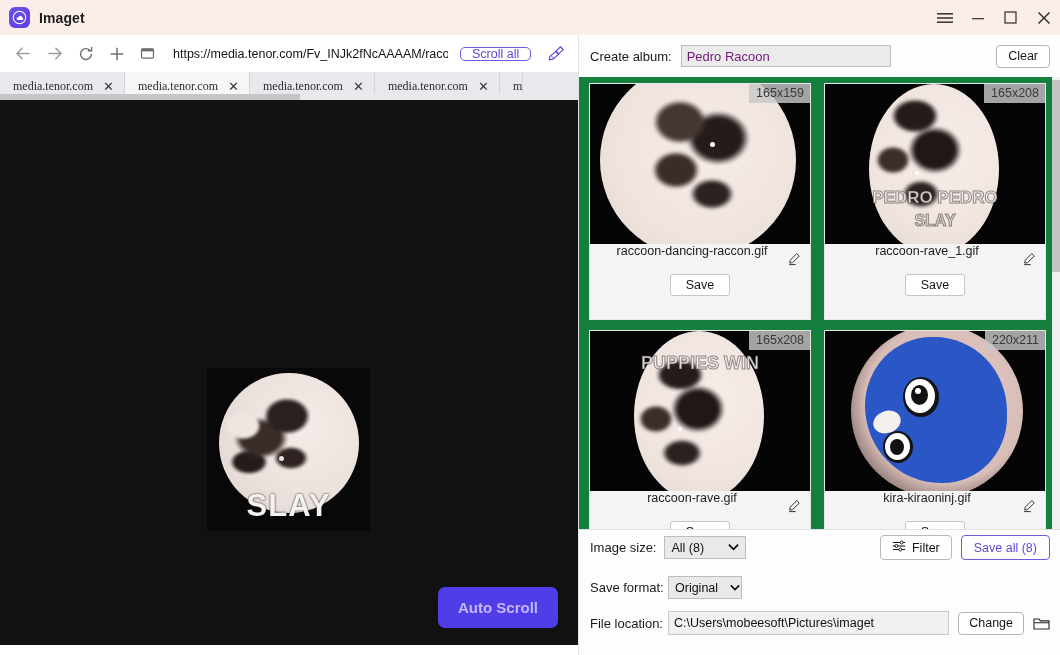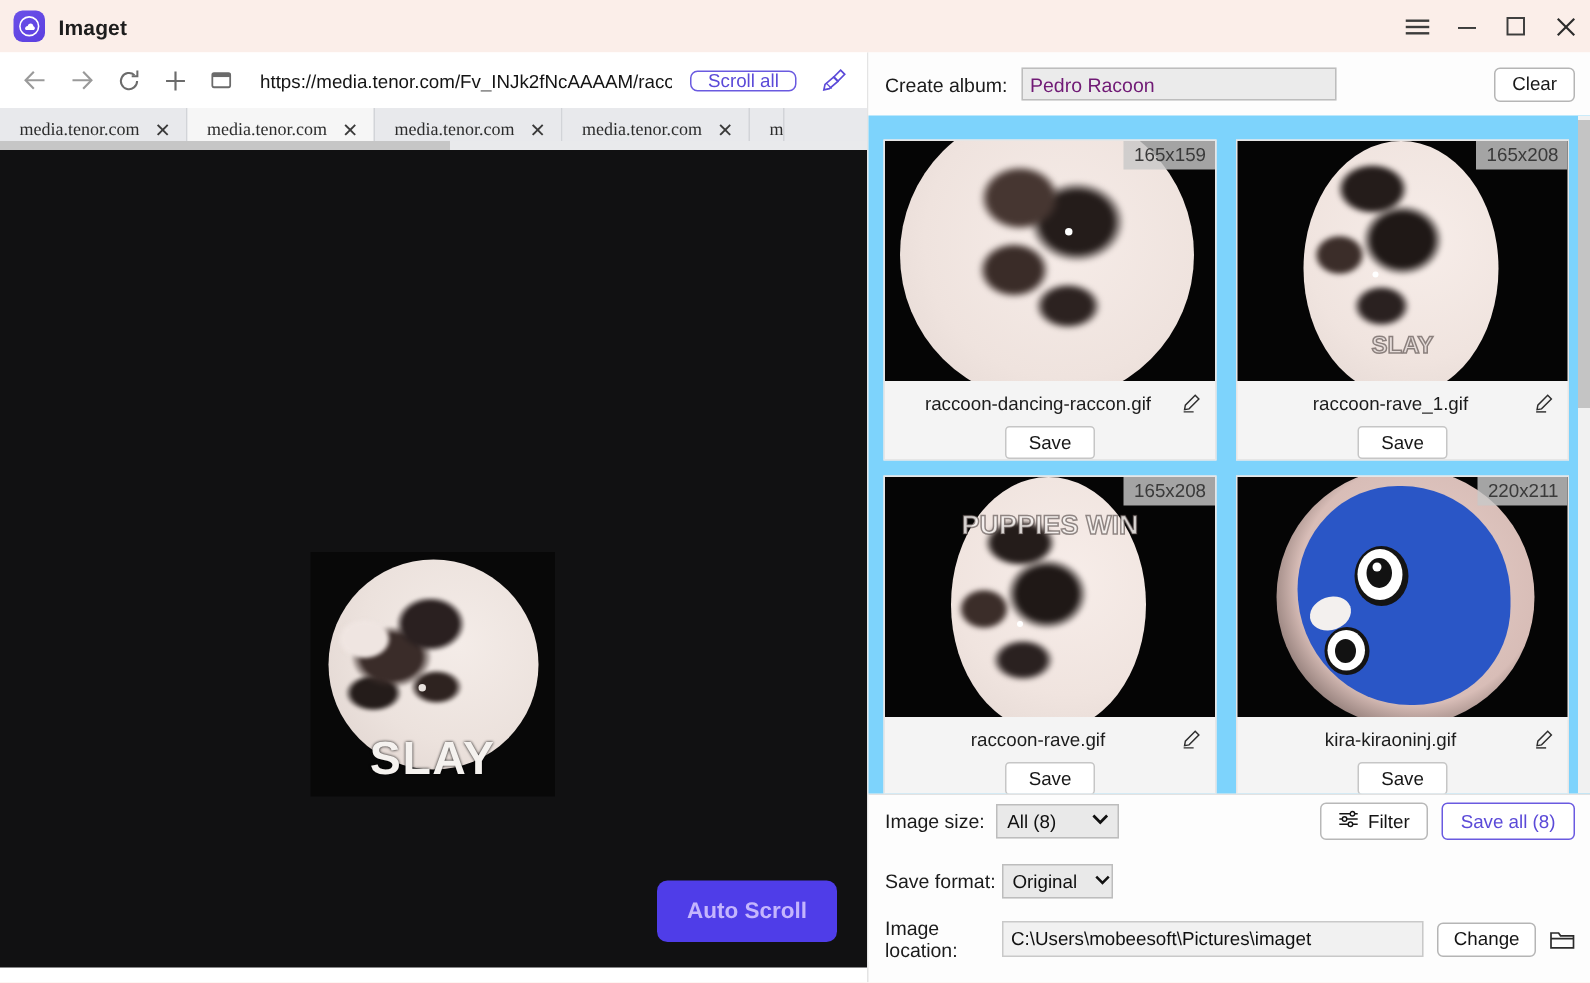--- a/index.html
+++ b/index.html
@@ -163,51 +163,51 @@
   }
   .clear-btn {
     margin-left: auto; height: 23px; padding: 0 11px;
     border: 1px solid #b5b5b5; border-radius: 4px; background: #fff;
     font-size: 12.5px; color: #181818; display: flex; align-items: center;
     cursor: default;
   }
 
   .grid-wrap {
     position: relative; height: 452px; overflow: hidden;
-    background: #7dd3fc; padding: 16px 10px;
+    background: #15803d; padding: 6px 10px;
   }
   .grid {
     display: grid; grid-template-columns: 222px 222px;
     gap: 10px 13px;
   }
   .card {
     background: #f4f4f4; border: 1px solid #e6e6e6;
     display: flex; flex-direction: column;
   }
   .thumb {
     position: relative; width: 100%; height: 160px;
     background: #050505; overflow: hidden;
   }
   .dim-badge {
     position: absolute; right: 0; top: 0;
     background: rgba(200,200,200,.82); color: #3a3a3a;
     font-size: 12.5px; padding: 2px 6px 3px 7px;
   }
   .card-name-row {
-    display: flex; align-items: center; justify-content: center;
+    display: flex; justify-content: center;
     position: relative; height: 30px; padding: 0 26px 0 10px;
   }
   .card-name { font-size: 12.5px; color: #1c1c1c; }
   .edit-icon {
     position: absolute; right: 9px; top: 50%;
     transform: translateY(-50%);
     width: 14px; height: 14px; color: #2e2e2e; cursor: default;
   }
   .save-btn {
-    align-self: center; margin-bottom: 0;
+    align-self: center; margin-bottom: 23px;
     height: 22px; padding: 0 15px;
     border: 1px solid #c6c6c6; border-radius: 3px; background: #fff;
     font-size: 12.5px; color: #171717; display: flex; align-items: center;
     cursor: default;
   }
   .vscroll {
     position: absolute; right: 0px; top: 0; width: 8px; height: 452px;
     background: #f1f1f1;
   }
   .vscroll .thumb-bar {
@@ -446,20 +446,21 @@
         <div class="card">
           <div class="thumb">
             <div class="tb-circle" style="left:44px;top:0px;width:130px;height:170px;background:radial-gradient(circle at 60% 40%,#f7ede9 0%,#f0e4df 60%,#e3d7d2 100%);"></div>
             <div style="position:absolute;left:48px;top:14px;width:110px;height:130px;filter:blur(1.4px);
                         background:
                           radial-gradient(ellipse 30px 22px at 42px 18px,#241c1a 0%,#241c1a 60%,rgba(36,28,26,0) 80%),
                           radial-gradient(ellipse 34px 30px at 62px 52px,#1f1816 0%,#1f1816 58%,rgba(31,24,22,0) 80%),
                           radial-gradient(ellipse 22px 18px at 20px 62px,#3b2d29 0%,#3b2d29 58%,rgba(59,45,41,0) 80%),
                           radial-gradient(ellipse 24px 18px at 48px 96px,#2a2120 0%,#2a2120 55%,rgba(42,33,32,0) 80%);"></div>
             <div style="position:absolute;left:90px;top:87px;width:4px;height:4px;border-radius:50%;background:#fff;"></div>
+            <div class="cap" style="bottom:36px;font-size:17px;">PEDRO PEDRO</div>
             <div class="cap" style="bottom:14px;font-size:16px;color:rgba(224,215,212,.7);">SLAY</div>
             <div class="dim-badge">165x208</div>
           </div>
           <div class="card-name-row">
             <span class="card-name">raccoon-rave_1.gif</span>
             <span class="edit-icon">
               <svg width="14" height="14" viewBox="0 0 16 16">
                 <path d="M11.2 1.8l2.8 2.8-7.5 7.5-3.4.6.6-3.4z" fill="none" stroke="#2e2e2e" stroke-width="1.1"></path>
                 <line x1="2.4" y1="14.4" x2="10" y2="14.4" stroke="#2e2e2e" stroke-width="1.1"></line>
               </svg>
@@ -566,21 +567,21 @@
         <div class="sel sel-format">
           <span>Original</span>
           <span class="caret">
             <svg width="10" height="7" viewBox="0 0 12 8">
                 <polyline points="1,1.5 6,6.5 11,1.5" fill="none" stroke="#111" stroke-width="2"></polyline>
               </svg>
           </span>
         </div>
       </div>
       <div class="brow">
-        <div class="brow-label">Image location:</div>
+        <div class="brow-label">File location:</div>
         <input class="path-input" readonly="" value="C:\Users\mobeesoft\Pictures\imaget" style="">
         <div class="change-btn">
           <span>Change</span>
         </div>
         <div class="folder-icon">
           <svg width="17" height="15" viewBox="0 0 18 16">
             <path d="M1 3.2h5.4l1.4 2H17v8.6H1z" fill="none" stroke="#2b2b2b" stroke-width="1.2"></path>
             <line x1="1" y1="7.2" x2="17" y2="7.2" stroke="#2b2b2b" stroke-width="1.1"></line>
           </svg>
         </div>

